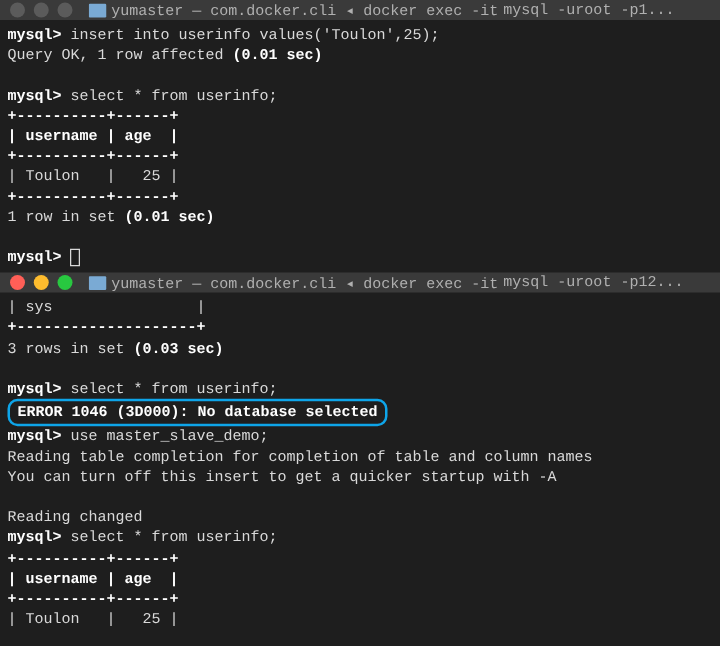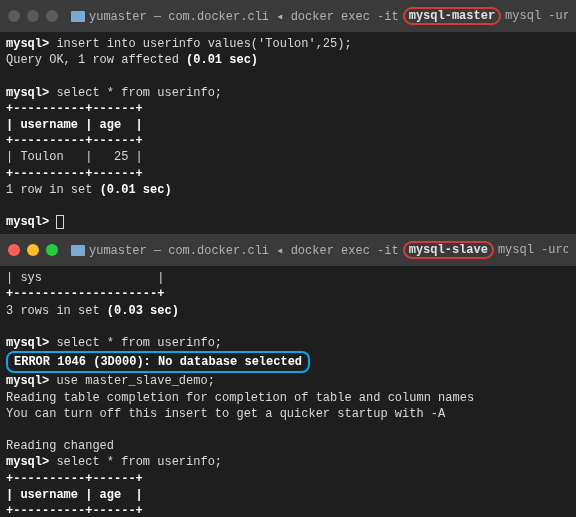--- a/index.html
+++ b/index.html
@@ -10,21 +10,21 @@
     width: 576px;
     height: 517px;
     overflow: hidden;
   }
   .window {
     background: #1e1e1e;
     position: relative;
   }
   .titlebar {
     background: #3a3a3a;
-    height: 32px;
+    height: 16px;
     display: flex;
     align-items: center;
     padding: 0 8px;
     gap: 7px;
     position: relative;
   }
   .traffic-light {
     width: 12px;
     height: 12px;
     border-radius: 50%;
@@ -88,21 +88,20 @@
 <body>
 
 <div class="window">
   <div class="titlebar">
     <span class="traffic-light tl-dim"></span>
     <span class="traffic-light tl-dim"></span>
     <span class="traffic-light tl-dim"></span>
     <div class="title-text">
       <span class="folder-icon"></span>
       <span>yumaster — com.docker.cli ◂ docker exec -it</span>
-      <span class="highlight-box">mysql-master</span>
       <span>mysql -uroot -p1...</span>
     </div>
   </div>
   <div class="term-body"><span class="bold">mysql&gt; </span><span>insert into userinfo values('Toulon',25);</span>
 <span>Query OK, 1 row affected </span><span class="bold">(0.01 sec)</span>
 <span></span>
 <span class="bold">mysql&gt; </span><span>select * from userinfo;</span>
 <span class="bold">+----------+------+</span>
 <span class="bold">| username | age  |</span>
 <span class="bold">+----------+------+</span>
@@ -115,21 +114,20 @@
 </div>
 
 <div class="window">
   <div class="titlebar">
     <span class="traffic-light tl-red"></span>
     <span class="traffic-light tl-yellow"></span>
     <span class="traffic-light tl-green"></span>
     <div class="title-text">
       <span class="folder-icon"></span>
       <span>yumaster — com.docker.cli ◂ docker exec -it</span>
-      <span class="highlight-box">mysql-slave</span>
       <span>mysql -uroot -p12...</span>
     </div>
   </div>
   <div class="term-body"><span>| sys                |</span>
 <span class="bold">+--------------------+</span>
 <span>3 rows in set </span><span class="bold">(0.03 sec)</span>
 <span></span>
 <span class="bold">mysql&gt; </span><span>select * from userinfo;</span>
 <span class="error-highlight bold">ERROR 1046 (3D000): No database selected</span>
 <span class="bold">mysql&gt; </span><span>use master_slave_demo;</span>

